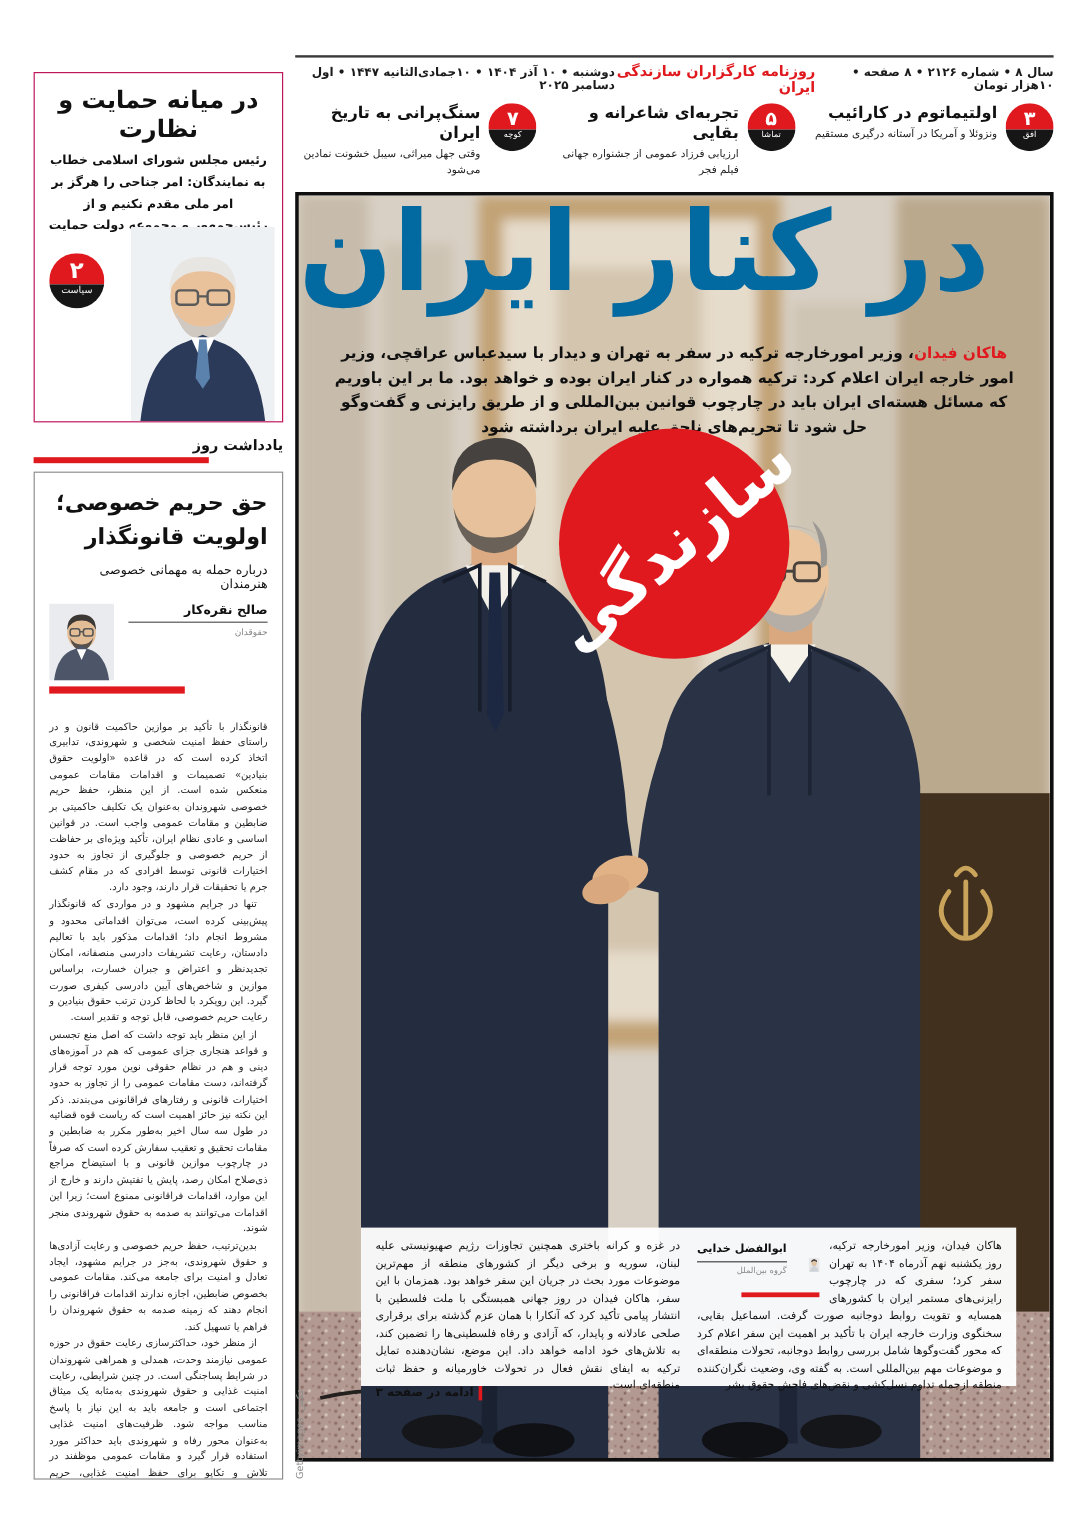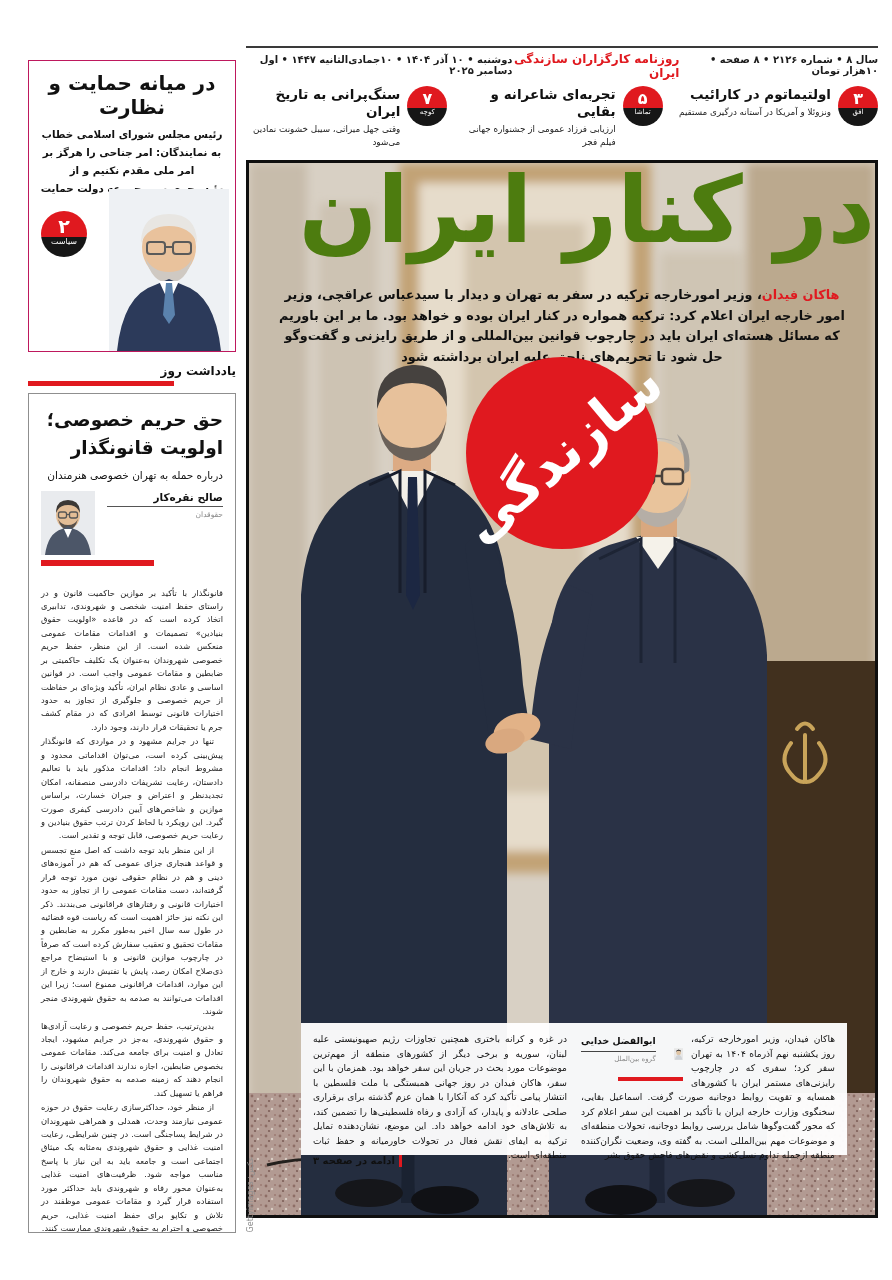--- a/index.html
+++ b/index.html
@@ -48,22 +48,22 @@
   .author-role{font-size:7.5px;color:#888;margin-top:3px;}
   .opinion-red-bar{height:6px;background:#e0191f;width:62%;margin-top:5px;margin-right:auto;margin-left:0;}
   .opinion-body{margin-top:21px;font-size:8.3px;line-height:1.62;text-align:justify;color:#1d1d1d;}
   .opinion-body p{margin:0 0 1px 0;}
   .opinion-body p + p{text-indent:9px;}
 
   
   .main{position:absolute;top:160px;left:246px;width:632px;height:1058px;border:3px solid #0f0f0f;
         box-sizing:border-box;overflow:hidden;}
   .scene{position:absolute;inset:0;width:100%;height:100%;}
-  .headline{position:absolute;top:-10px;width:100%;text-align:right;font-size:92px;font-weight:700;
-            color:#4d7c0f;letter-spacing:-2px;white-space:nowrap;line-height:1.25;z-index:2;padding-left:40px;}
+  .headline{position:absolute;top:-10px;width:100%;text-align:left;font-size:92px;font-weight:700;
+            color:#0369a1;letter-spacing:-2px;white-space:nowrap;line-height:1.25;z-index:2;padding-left:40px;}
   .subheadline{position:absolute;top:122px;left:4%;width:92%;text-align:center;font-size:12.8px;
                font-weight:700;line-height:1.62;color:#101010;z-index:2;}
   .subheadline .lead{color:#e0191f;}
   .logo-circle{position:absolute;top:194px;left:50%;margin-left:-96px;width:192px;height:192px;
                border-radius:50%;background:#e0191f;display:flex;align-items:center;justify-content:center;z-index:3;}
   .logo-circle span{transform:rotate(-40deg);color:#fff;font-size:54px;font-weight:700;letter-spacing:-1px;}
 
   .caption{position:absolute;top:860px;left:52px;width:546px;height:132px;box-sizing:border-box;
            background:rgba(255,255,255,0.96);padding:9px 12px;display:flex;gap:14px;z-index:4;}
   .cap-col{flex:1;font-size:9.1px;line-height:1.6;text-align:justify;color:#101010;}
@@ -154,21 +154,21 @@
     <div class="note-label-wrap">
       <span class="note-label">یادداشت روز</span>
       <div class="note-bar"></div>
     </div>
 
     <div class="opinion-box">
       <div class="opinion-title">
         <span>حق حریم خصوصی؛</span><br>
         <span>اولویت قانونگذار</span>
       </div>
-      <div class="opinion-sub">درباره حمله به تهران خصوصی هنرمندان</div>
+      <div class="opinion-sub">درباره حمله به مهمانی خصوصی هنرمندان</div>
       <div class="author-row">
         <div class="author-col">
           <div class="author-name">صالح نقره‌کار</div>
           <div class="author-role">حقوقدان</div>
         </div>
         <svg width="54" height="64" viewBox="0 0 54 64">
           <rect width="54" height="64" fill="#e9ebee"></rect>
           <ellipse cx="27" cy="24" rx="12" ry="14" fill="#e3bd96"></ellipse>
           <path d="M15,22 q0,-13 12,-13 q12,0 12,13 q-3,-8 -12,-8 q-9,0 -12,8z" fill="#3c3835"></path>
           <path d="M17,28 q3,11 10,11 q7,0 10,-11 q-3,6 -10,6 q-7,0 -10,-6z" fill="#57504b"></path>

